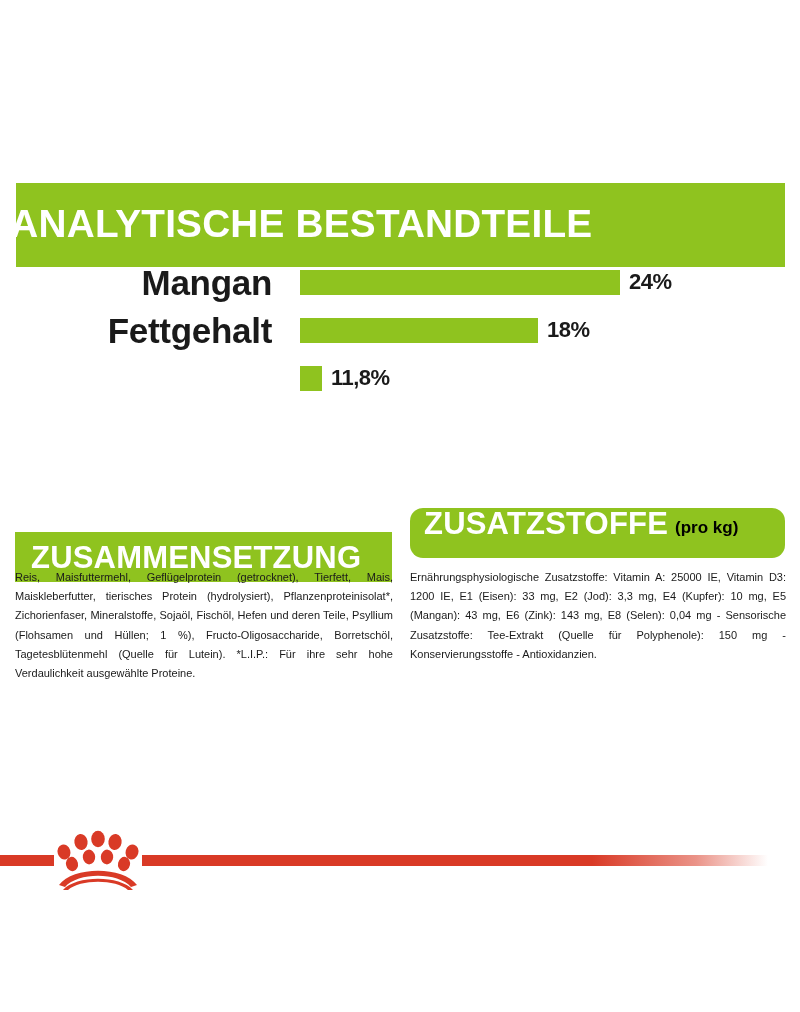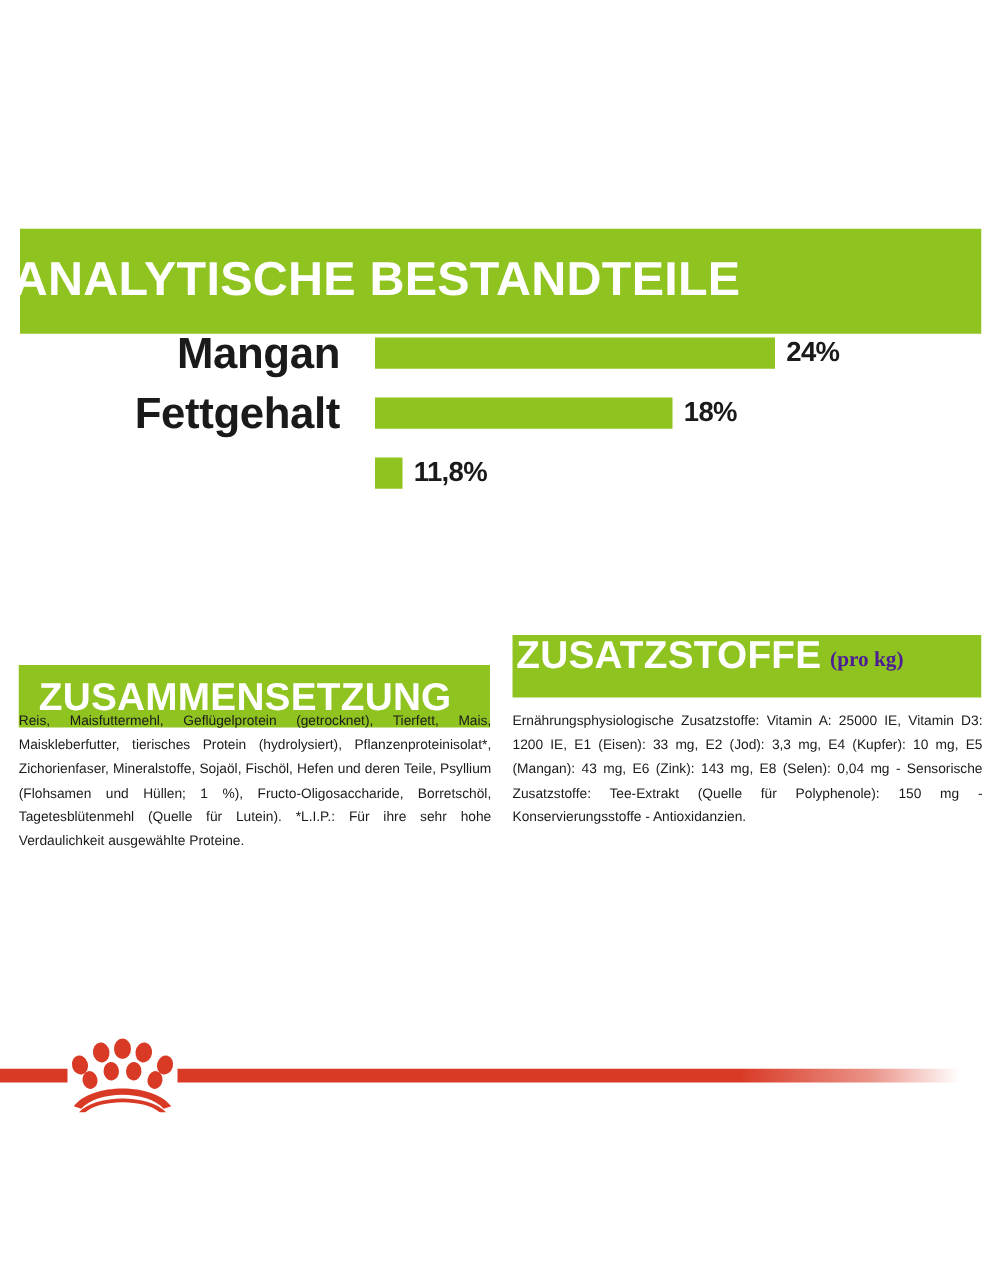--- a/index.html
+++ b/index.html
@@ -33,25 +33,24 @@
     box-sizing: border-box;
   }
   .green-bar .bar-title {
     color: #ffffff;
     font-weight: 700;
     letter-spacing: 0.2px;
     white-space: nowrap;
     line-height: 1;
   }
   .green-bar .bar-sub {
-    color: #4c1d95;
+    color: #000000;
     font-weight: 700;
     white-space: nowrap;
     line-height: 1;
-    font-family: Liberation Serif, serif;
   }
 
   
   #analytical-header {
     left: 16px;
     top: 183px;
     width: 769px;
     height: 84px;
     justify-content: flex-start;
     padding-bottom: 3px;
@@ -116,22 +115,23 @@
     padding-left: 16px;
     margin-top: 24px;
   }
   #composition-header .bar-title { font-size: 31px; }
 
   #additives-header {
     left: 410px;
     top: 508px;
     width: 375px;
     height: 50px;
-    padding-left: 3px;
+    padding-left: 14px;
     align-items: baseline;
+    border-radius: 13px;
   }
   #additives-header .bar-title { font-size: 31px; }
   #additives-header .bar-sub {
     font-size: 17px;
     margin-left: 7px;
     position: relative;
     top: -1px;
   }
 
   .body-text {

